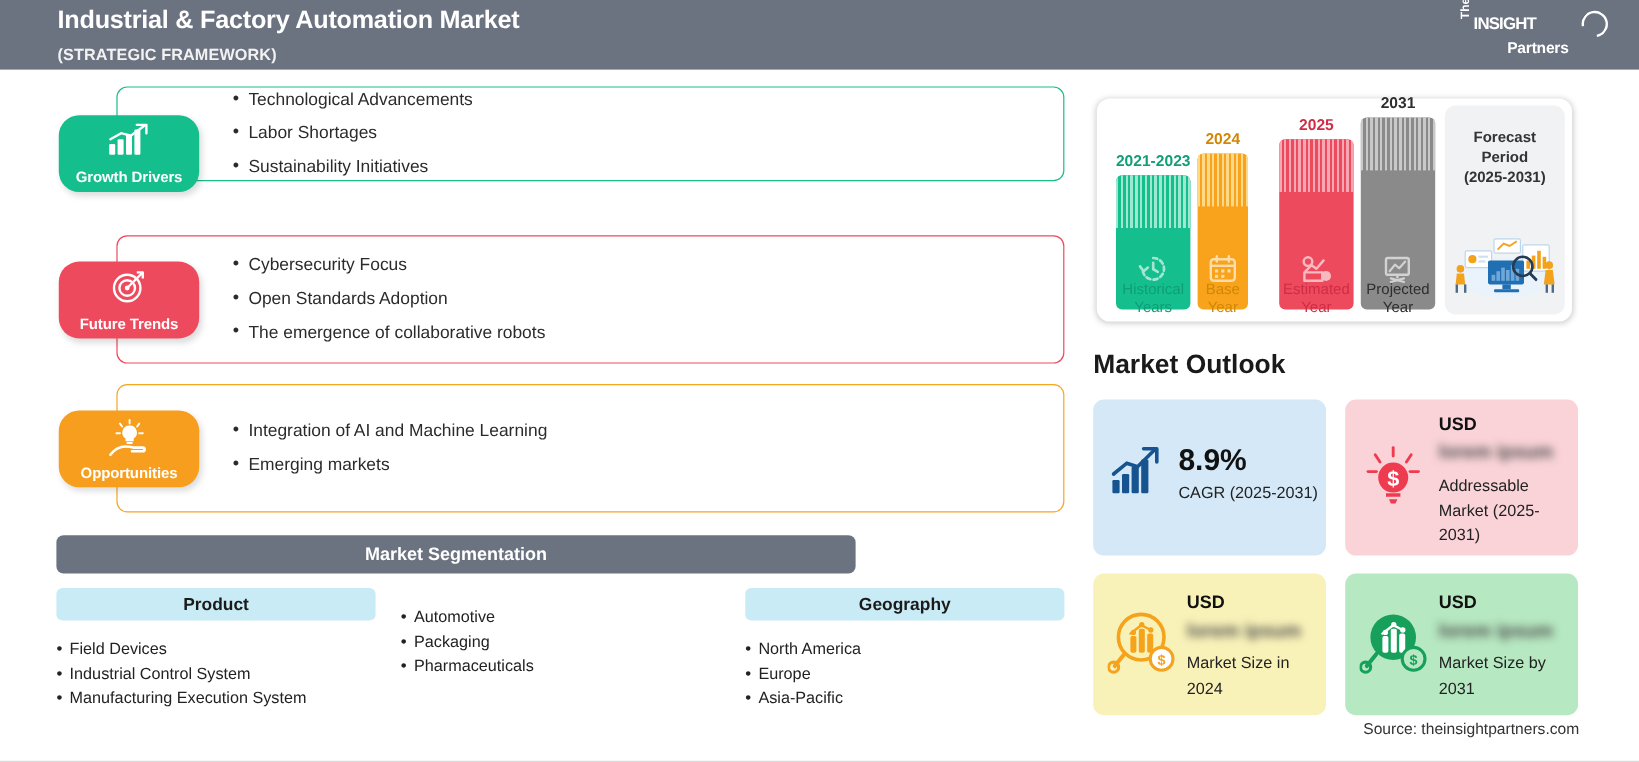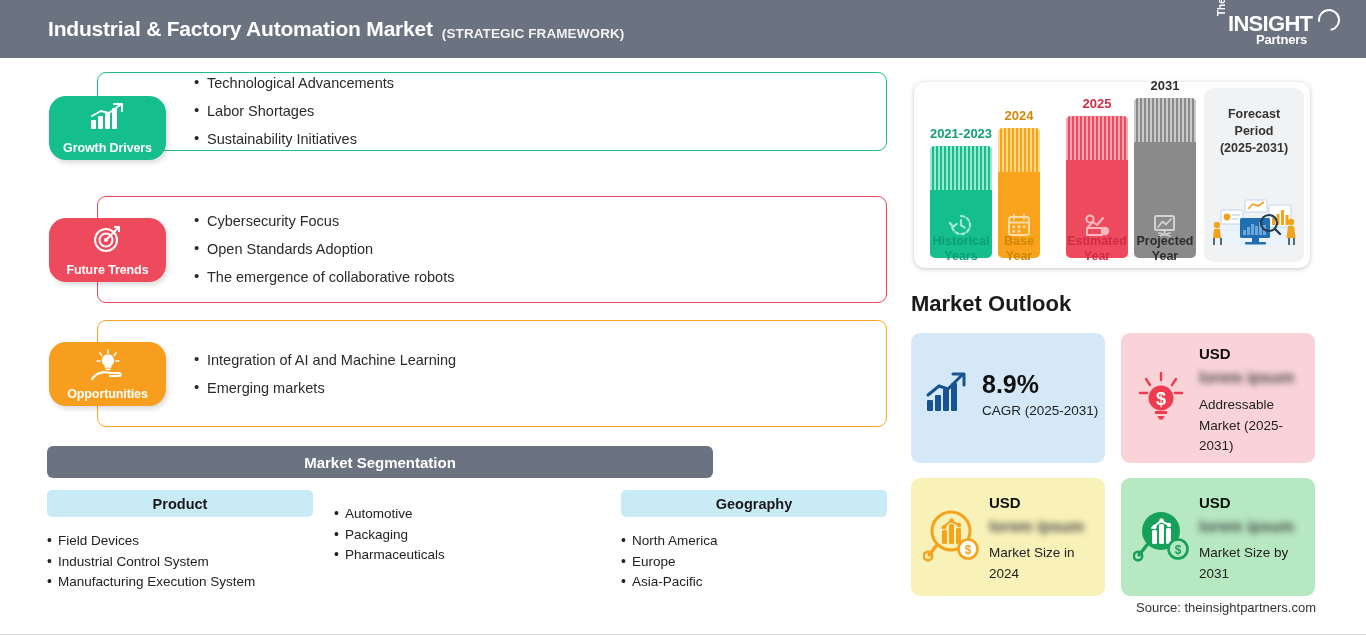--- a/index.html
+++ b/index.html
@@ -17,22 +17,23 @@
   }
 
   
   .header {
     position: absolute; left: 0; top: 0;
     width: 1366px; height: 58px;
     background: #6b7280;
     display: flex; align-items: center;
   }
   .header-title-wrap {
-    display: flex; align-items: flex-end; gap: 9px;
+    display: flex; align-items: flex-start; gap: 9px;
     margin-left: 48px;
+    flex-direction: column;
   }
   .header-title {
     font-size: 21px; font-weight: bold; color: #ffffff;
     letter-spacing: -0.2px;
   }
   .header-sub {
     font-size: 13.5px; font-weight: bold; color: #f2f2f2;
     letter-spacing: 0.1px;
   }
   .logo {
@@ -40,21 +41,21 @@
     width: 128px; height: 44px;
   }
   .logo-the {
     position: absolute; left: 0; top: 9px;
     font-size: 10px; color: #ffffff; font-weight: bold;
     transform: rotate(-90deg); transform-origin: left top;
     white-space: nowrap;
   }
   .logo-insight {
     position: absolute; left: 12px; top: 4px;
-    font-size: 22px; font-weight: bold; color: #ffffff;
+    font-size: 14px; font-weight: bold; color: #ffffff;
     letter-spacing: -0.7px;
   }
   .logo-partners {
     position: absolute; left: 40px; top: 25px;
     font-size: 13px; font-weight: bold; color: #ffffff;
     letter-spacing: -0.2px;
   }
   .logo-arc {
     position: absolute; right: 4px; top: 2px;
     width: 22px; height: 22px;
@@ -154,21 +155,21 @@
   }
   .tl-bar {
     position: absolute; left: 0; width: 100%;
     border-radius: 5px; overflow: hidden;
   }
   .tl-stripes {
     position: absolute; left: 0; top: 0; width: 100%; height: 44px;
   }
   .tl-caption {
     position: absolute; left: 50%; transform: translateX(-50%);
-    font-size: 12.5px; font-weight: bold; text-align: center;
+    font-size: 12.5px; font-weight: normal; text-align: center;
     line-height: 14.5px; white-space: nowrap;
   }
   .tl-bar-icon {
     position: absolute; left: 50%; transform: translateX(-50%);
     bottom: 16px; opacity: 0.62;
   }
 
   .forecast-panel {
     position: absolute; right: 6px; top: 6px;
     width: 100px; height: 174px;

